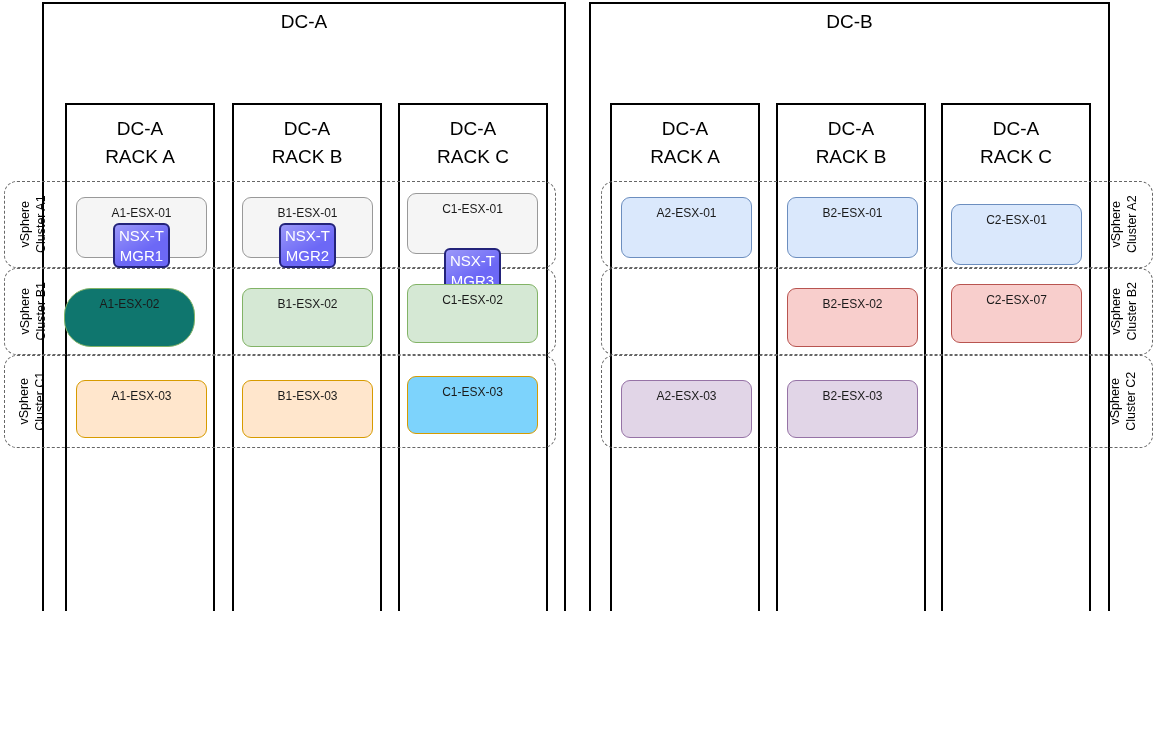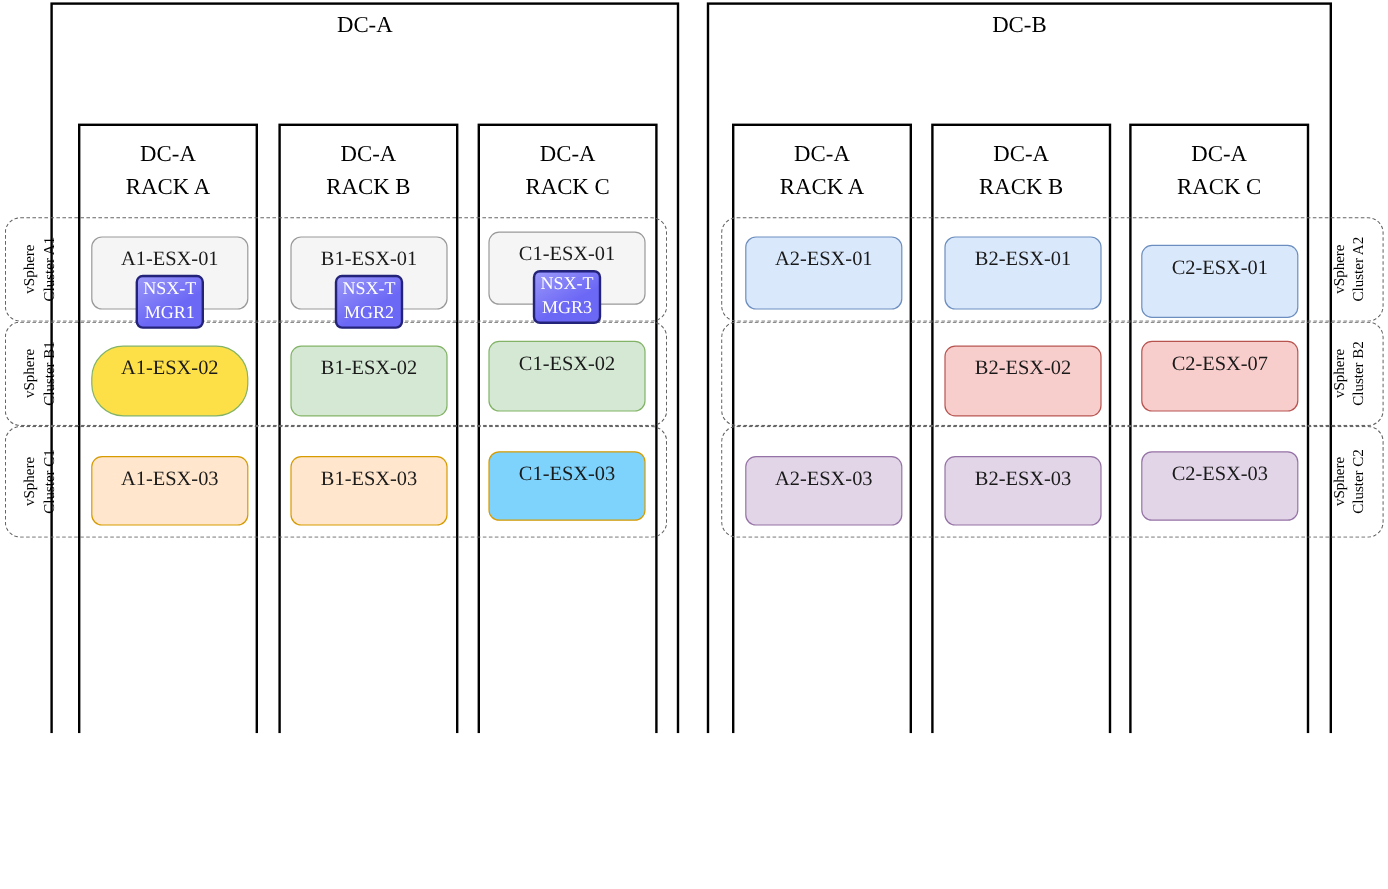--- a/index.html
+++ b/index.html
@@ -1,18 +1,18 @@
 <!DOCTYPE html>
 <html><head>
 <meta charset="utf-8">
 <style>
   html,body { margin:0; padding:0; background:#ffffff; }
   .canvas {
     position:relative; width:1157px; height:611px; background:#ffffff;
-    font-family:Liberation Serif, serif; color:#000; overflow:hidden;
+    font-family:Liberation Sans, sans-serif; color:#000; overflow:hidden;
   }
   .canvas * { box-sizing:border-box; }
 
   .dc {
     position:absolute; top:2px; height:736px;
     border:2px solid #000000; background:transparent;
   }
   .dc-title {
     position:absolute; top:7px; left:0; right:0;
     text-align:center; font-size:19px; line-height:1.2;
@@ -41,21 +41,21 @@
     transform:rotate(-90deg); transform-origin:center;
     font-size:12.5px; line-height:1.3; text-align:center; white-space:pre;
   }
 
   .host {
     position:absolute; width:131px;
     border:1.5px solid; border-radius:9px;
     display:flex; flex-direction:column; align-items:center;
     padding-top:8px;
   }
-  .hlabel { font-size:17px; color:#1a1a1a; }
+  .hlabel { font-size:12px; color:#1a1a1a; }
 
   .badge {
     margin-top:3px; min-width:44px; padding:1px 4px;
     border:2px solid; border-radius:6px;
     font-size:15px; line-height:1.3; text-align:center;
     white-space:pre-line;
     background-image:linear-gradient(150deg, rgba(255,255,255,0.32), rgba(255,255,255,0) 60%);
   }
 </style>
 </head>
@@ -138,27 +138,27 @@
   <div class="host" style="left: 76px; top: 197px; height: 61px; background-color: rgb(245, 245, 245); border-color: rgb(153, 153, 153);">
     <div class="hlabel">A1-ESX-01</div>
     <div class="badge" style="background-color: rgb(108, 104, 246); border-color: rgb(35, 35, 122); color: rgb(255, 255, 255);">NSX-T
 MGR1</div>
   </div>
   <div class="host" style="left: 242px; top: 197px; height: 61px; background-color: rgb(245, 245, 245); border-color: rgb(153, 153, 153);">
     <div class="hlabel">B1-ESX-01</div>
     <div class="badge" style="background-color: rgb(108, 104, 246); border-color: rgb(35, 35, 122); color: rgb(255, 255, 255);">NSX-T
 MGR2</div>
   </div>
-  <div class="host" style="left: 407px; top: 193px; height: 61px; background-color: rgb(245, 245, 245); border-color: rgb(153, 153, 153);">
+  <div class="host" style="left: 407px; top: 193px; height: 61px; background-color: rgb(245, 245, 245); border-color: rgb(153, 153, 153); gap: 29px;">
     <div class="hlabel">C1-ESX-01</div>
     <div class="badge" style="background-color: rgb(108, 104, 246); border-color: rgb(35, 35, 122); color: rgb(255, 255, 255);">NSX-T
 MGR3</div>
   </div>
 
-  <div class="host" style="left: 76px; top: 288px; height: 59px; background-color: #fde047; border-color: rgb(130, 179, 102); border-radius: 27px;">
+  <div class="host" style="left: 64px; top: 288px; height: 59px; background-color: #0f766e; border-color: rgb(130, 179, 102); border-radius: 27px;">
     <div class="hlabel">A1-ESX-02</div>
   </div>
   <div class="host" style="left: 242px; top: 288px; height: 59px; background-color: rgb(213, 232, 212); border-color: rgb(130, 179, 102);">
     <div class="hlabel">B1-ESX-02</div>
   </div>
   <div class="host" style="left: 407px; top: 284px; height: 59px; background-color: rgb(213, 232, 212); border-color: rgb(130, 179, 102);">
     <div class="hlabel">C1-ESX-02</div>
   </div>
 
   <div class="host" style="left: 76px; top: 380px; height: 58px; background-color: rgb(255, 230, 204); border-color: rgb(215, 155, 0);">
@@ -187,17 +187,14 @@
   <div class="host" style="left: 951px; top: 284px; height: 59px; background-color: rgb(248, 206, 204); border-color: rgb(184, 84, 80);">
     <div class="hlabel">C2-ESX-07</div>
   </div>
 
   <div class="host" style="left: 621px; top: 380px; height: 58px; background-color: rgb(225, 213, 231); border-color: rgb(150, 115, 166);">
     <div class="hlabel">A2-ESX-03</div>
   </div>
   <div class="host" style="left: 787px; top: 380px; height: 58px; background-color: rgb(225, 213, 231); border-color: rgb(150, 115, 166);">
     <div class="hlabel">B2-ESX-03</div>
   </div>
-  <div class="host" style="left: 951px; top: 376px; height: 58px; background-color: rgb(225, 213, 231); border-color: rgb(150, 115, 166);">
-    <div class="hlabel">C2-ESX-03</div>
-  </div>
 
 </div>
 
 </body></html>

